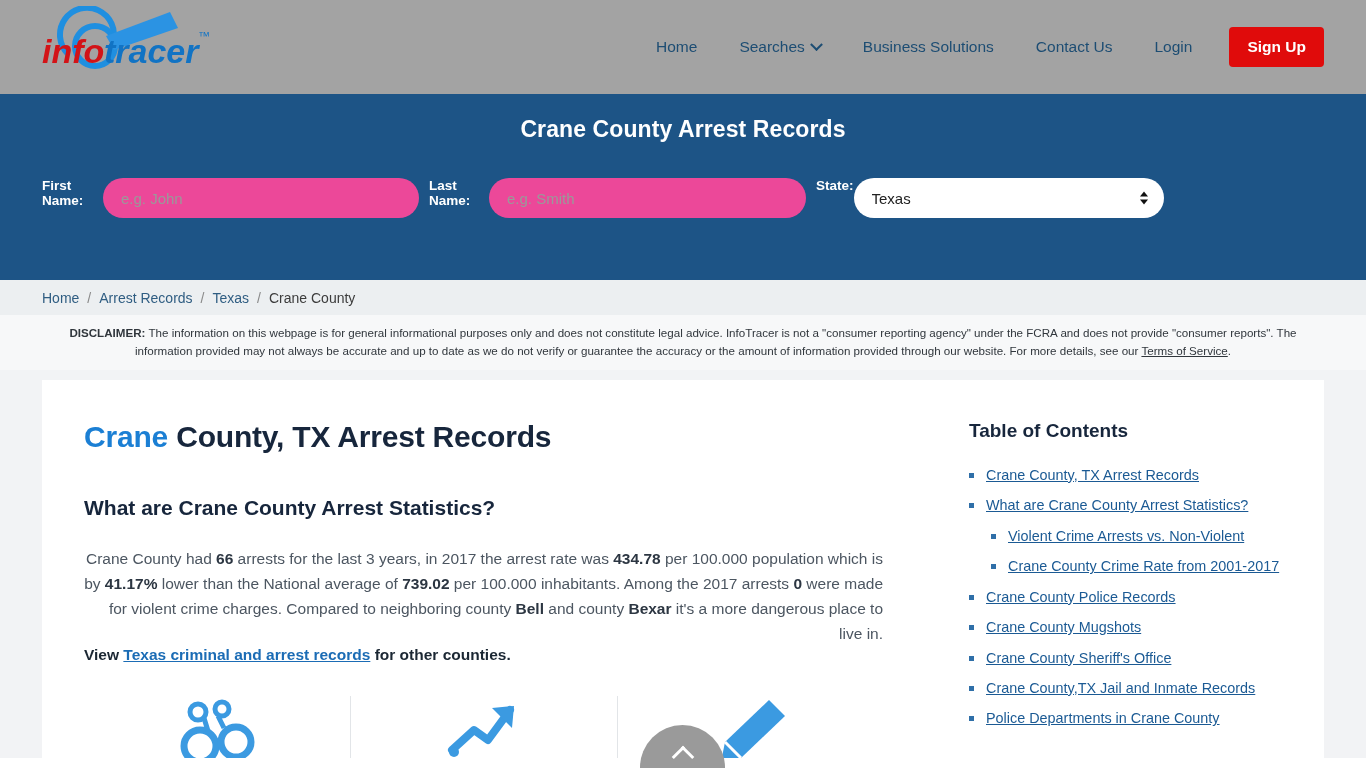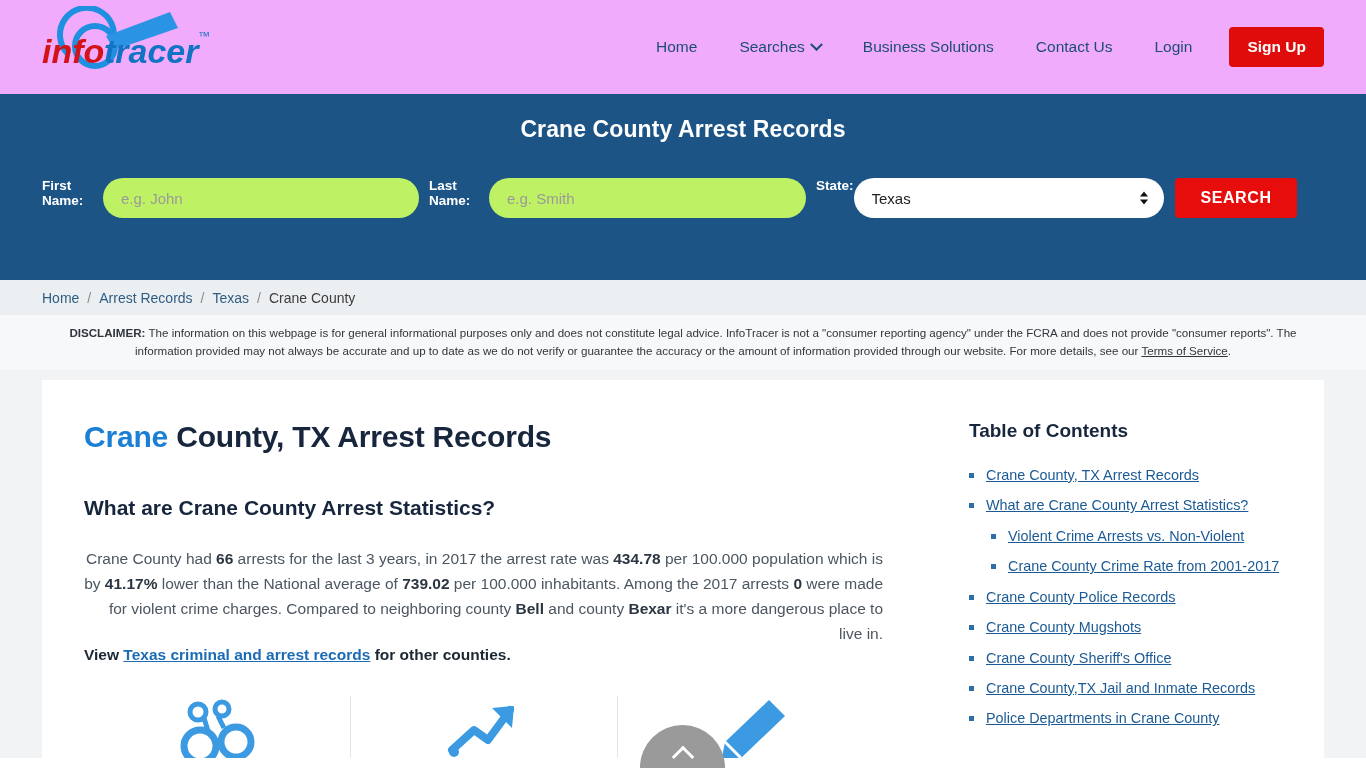--- a/index.html
+++ b/index.html
@@ -7,21 +7,21 @@
     width: 1366px; height: 768px;
     overflow: hidden;
     background: #ffffff;
     font-family: "Liberation Sans", sans-serif;
   }
 
   
   .site-header {
     position: relative;
     height: 94px;
-    background: #f0abfc;
+    background: #a3a3a3;
     display: flex;
     align-items: center;
   }
   .logo-wrap {
     position: absolute;
     left: 38px; top: 6px;
     width: 190px; height: 74px;
   }
   .logo-svg { display: block; }
 
@@ -97,21 +97,21 @@
     font-weight: bold;
     margin-bottom: 9px;
   }
   .field-input {
     height: 40px;
     border: none;
     border-radius: 20px;
     padding: 0 18px;
     font-size: 15px;
     color: #333;
-    background: #bef264;
+    background: #ec4899;
     font-family: "Liberation Sans", sans-serif;
     outline: none;
     width: 100%;
   }
   .field-input::placeholder { color: #9a9a9a; }
   .select-wrap { position: relative; width: 100%; }
   .state-select {
     height: 40px;
     width: 100%;
     border: none;
@@ -366,21 +366,20 @@
         <select class="state-select">
           <option>Texas</option>
         </select>
         <span class="stepper">
           <i class="up"></i>
             <i class="down"></i>
         </span>
       </div>
     </div>
 
-    <button class="search-btn">SEARCH</button>
   </form>
 </section>
 
 <nav class="breadcrumb-bar">
   <a class="crumb-link">Home</a>
   <span class="crumb-sep">/</span>
   <a class="crumb-link">Arrest Records</a>
   <span class="crumb-sep">/</span>
   <a class="crumb-link">Texas</a>
   <span class="crumb-sep">/</span>

